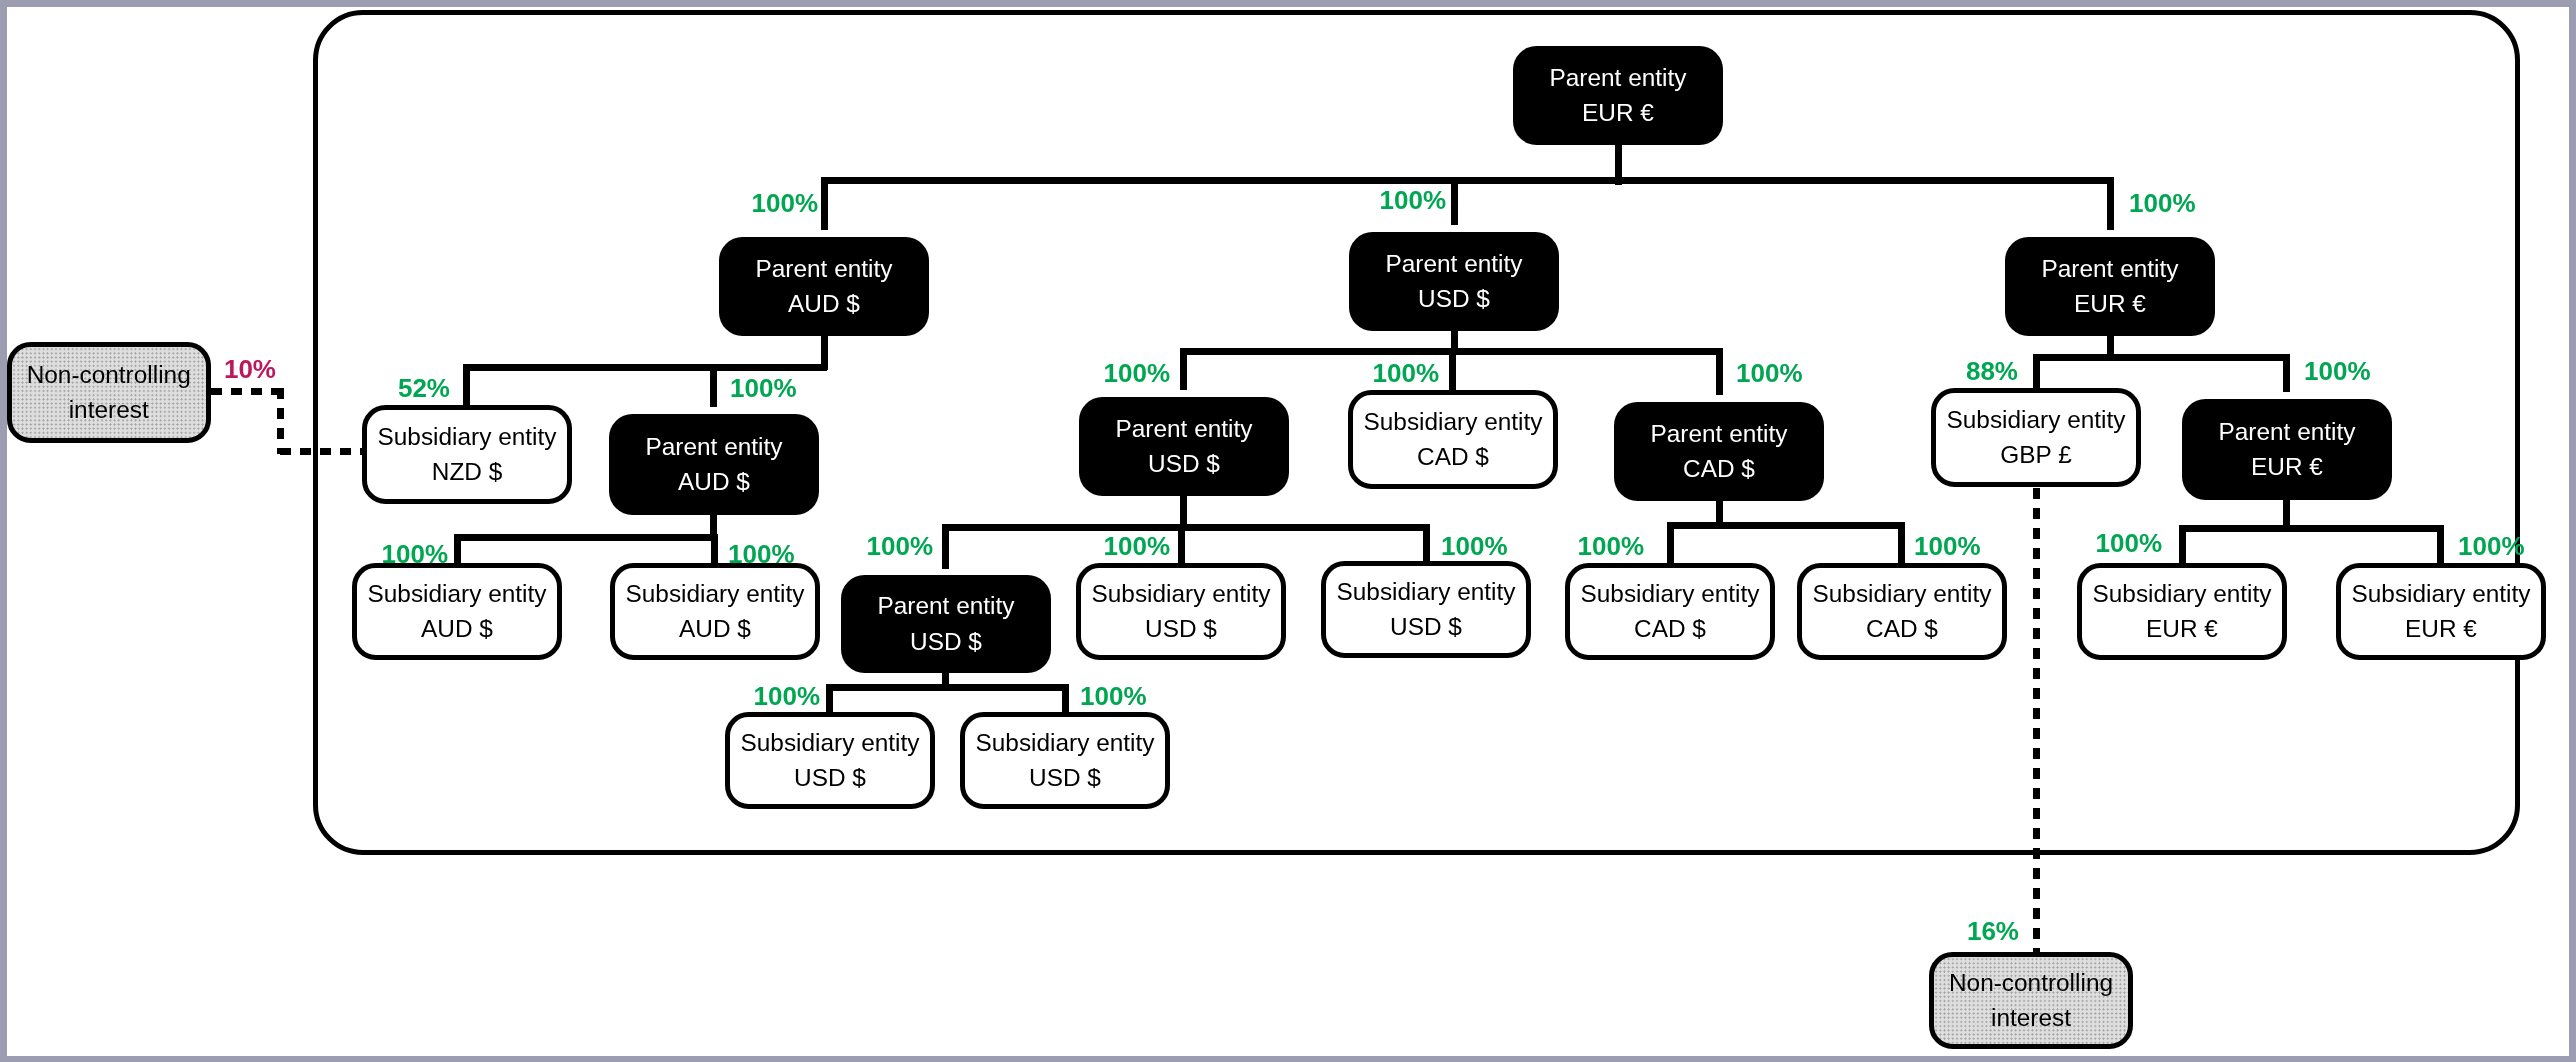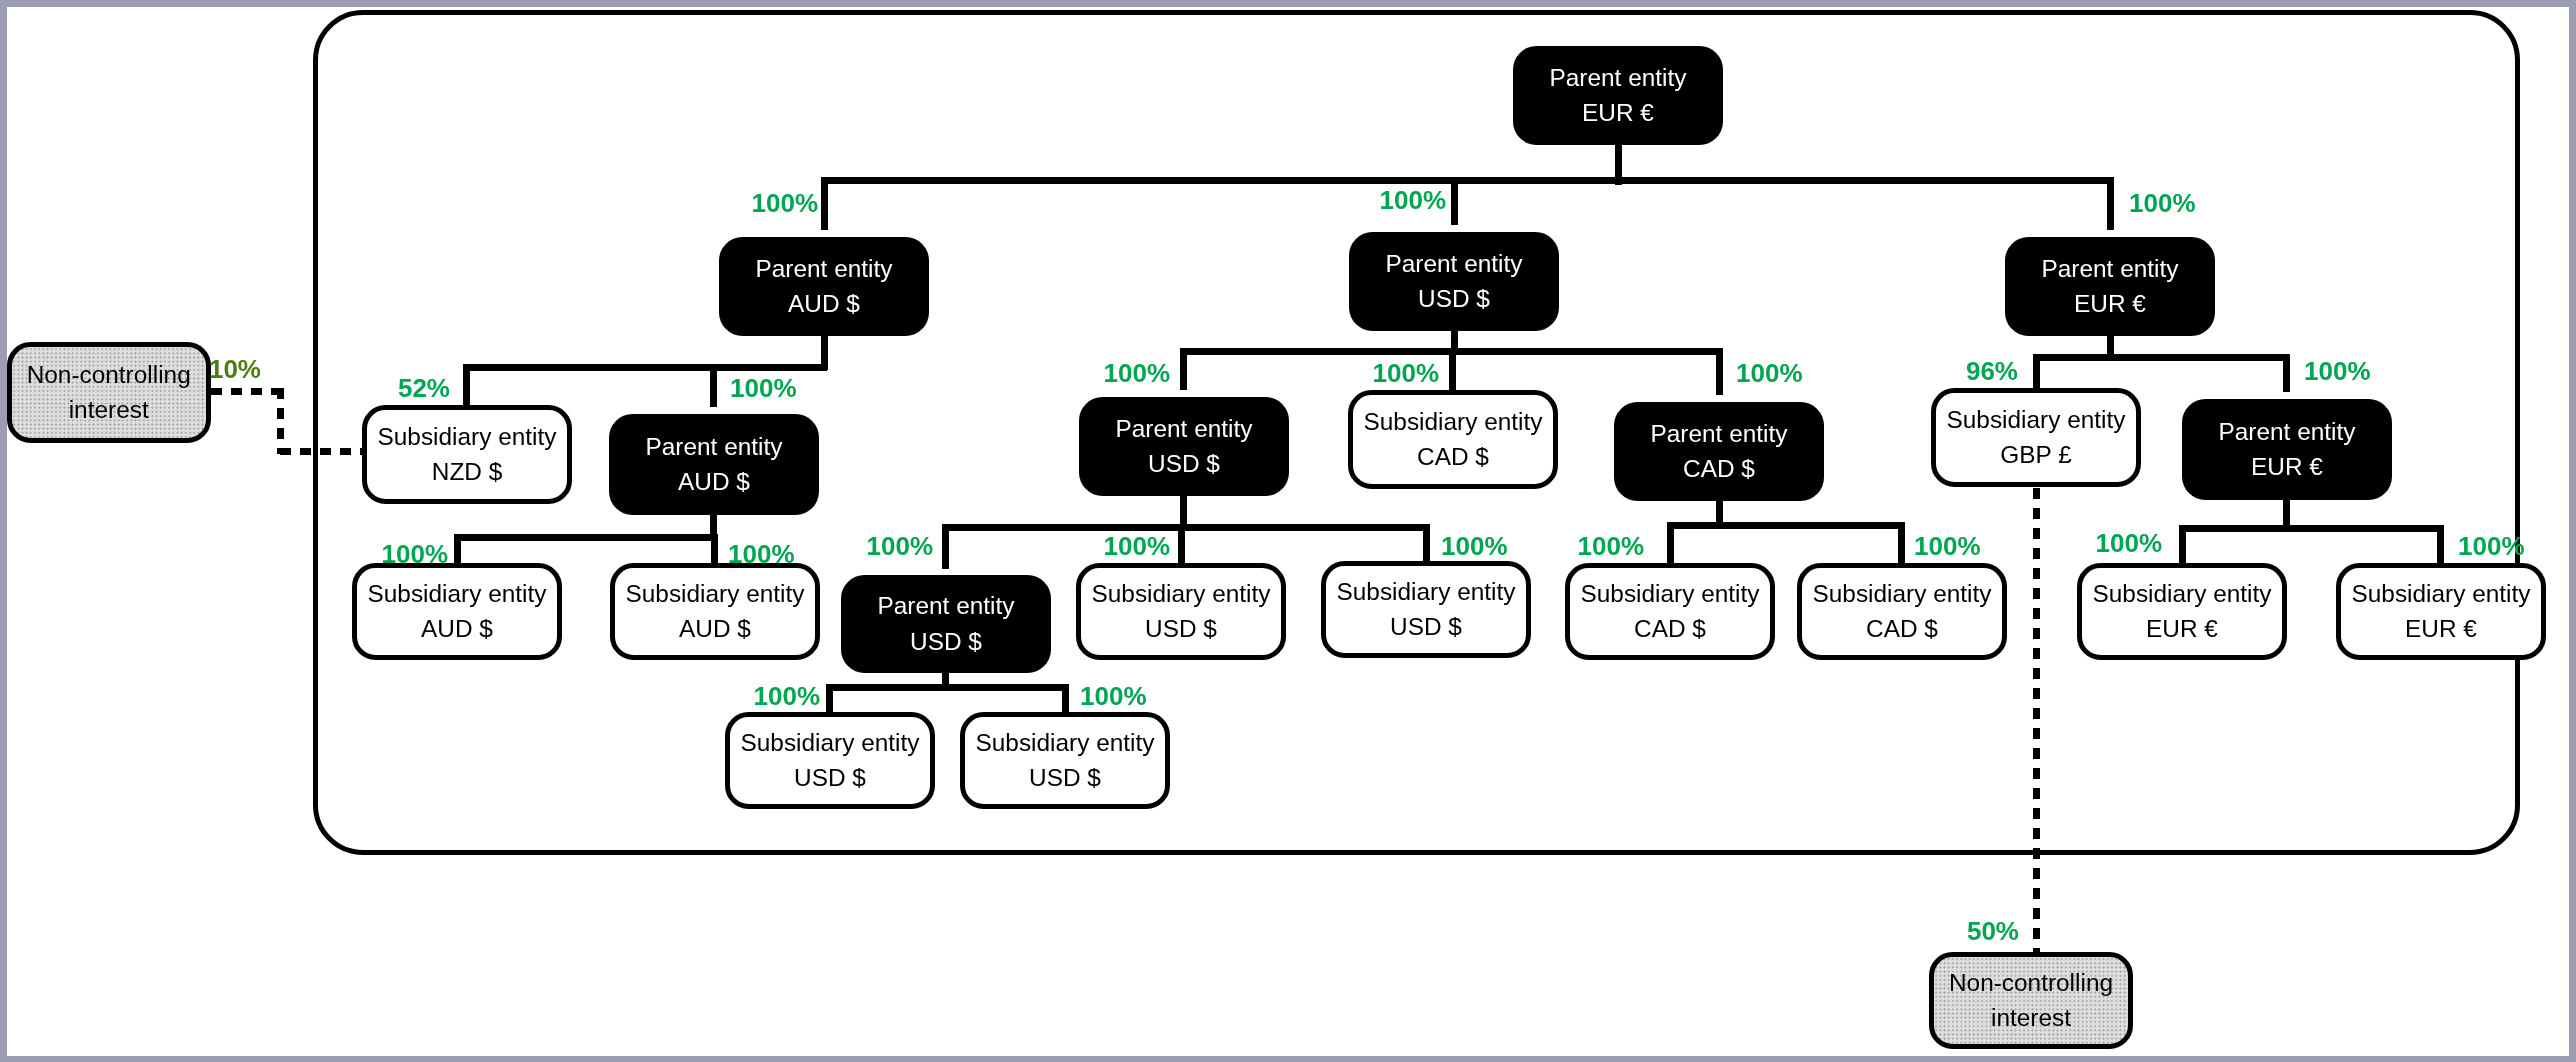--- a/index.html
+++ b/index.html
@@ -190,20 +190,20 @@
     <div class="pct right" style="left: 1170px; top: 360px; color: rgb(0, 166, 81);">100%</div>
     <div class="pct right" style="left: 1439px; top: 360px; color: rgb(0, 166, 81);">100%</div>
     <div class="pct" style="left: 1736px; top: 360px; color: rgb(0, 166, 81);">100%</div>
     <div class="pct right" style="left: 933px; top: 533px; color: rgb(0, 166, 81);">100%</div>
     <div class="pct right" style="left: 1170px; top: 533px; color: rgb(0, 166, 81);">100%</div>
     <div class="pct" style="left: 1441px; top: 533px; color: rgb(0, 166, 81);">100%</div>
     <div class="pct right" style="left: 820px; top: 683px; color: rgb(0, 166, 81);">100%</div>
     <div class="pct" style="left: 1080px; top: 683px; color: rgb(0, 166, 81);">100%</div>
     <div class="pct right" style="left: 1644px; top: 533px; color: rgb(0, 166, 81);">100%</div>
     <div class="pct" style="left: 1914px; top: 533px; color: rgb(0, 166, 81);">100%</div>
-    <div class="pct right" style="left: 2018px; top: 358px; color: rgb(0, 166, 81);">96%</div>
+    <div class="pct right" style="left: 2018px; top: 358px; color: rgb(0, 166, 81);">88%</div>
     <div class="pct" style="left: 2304px; top: 358px; color: rgb(0, 166, 81);">100%</div>
     <div class="pct right" style="left: 2162px; top: 530px; color: rgb(0, 166, 81);">100%</div>
     <div class="pct" style="left: 2458px; top: 533px; color: rgb(0, 166, 81);">100%</div>
-    <div class="pct right" style="left: 261px; top: 356px; color: #4d7c0f;">10%</div>
-    <div class="pct right" style="left: 2019px; top: 918px; color: rgb(0, 166, 81);">50%</div>
+    <div class="pct right" style="left: 276px; top: 356px; color: #be185d;">10%</div>
+    <div class="pct right" style="left: 2019px; top: 918px; color: rgb(0, 166, 81);">16%</div>
   </div>
 
 
 </body></html>

